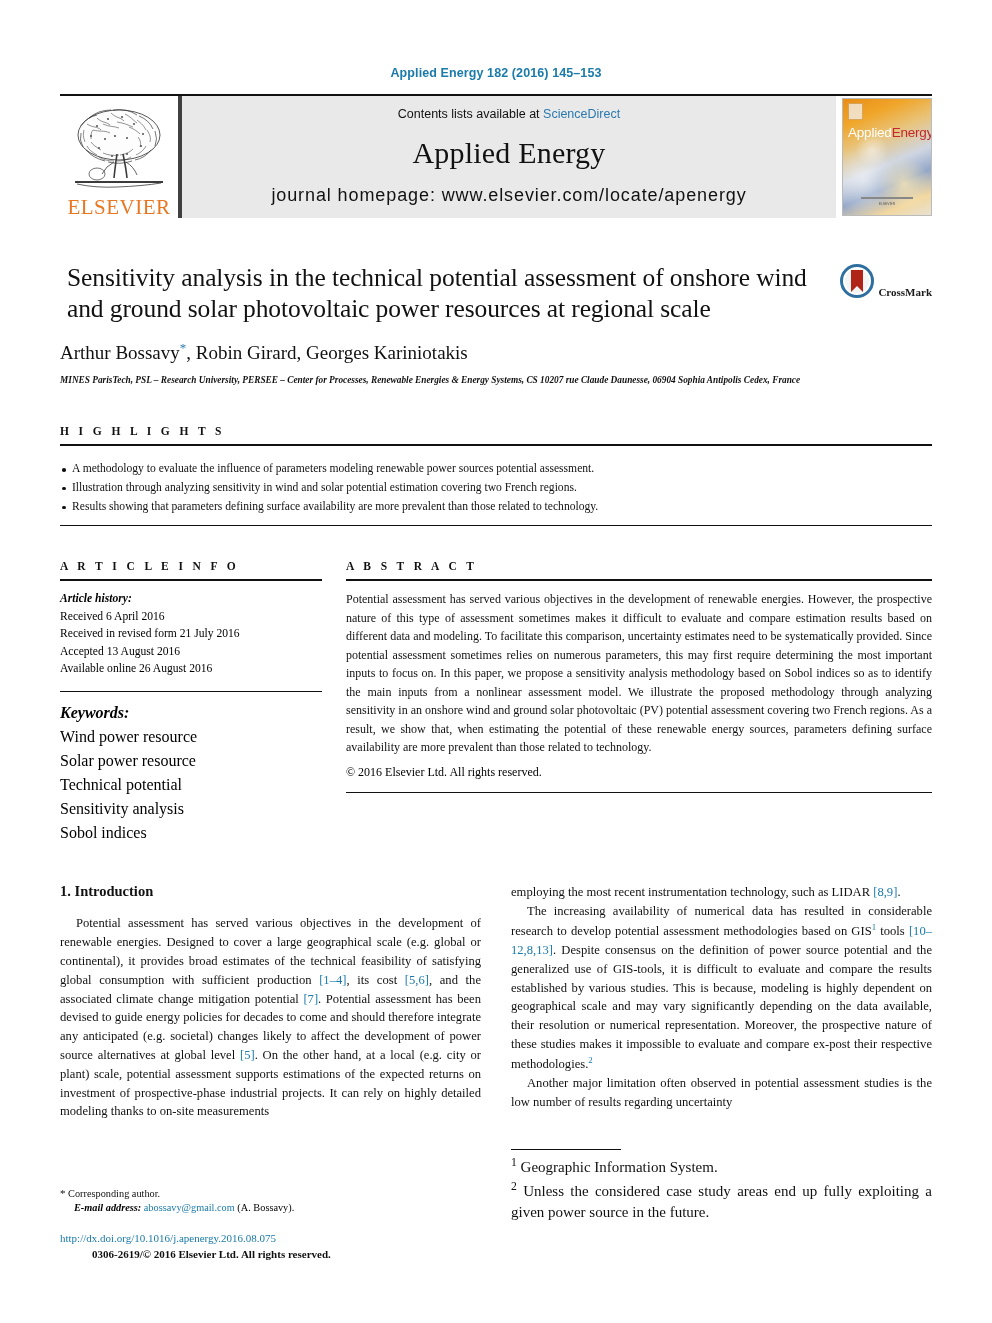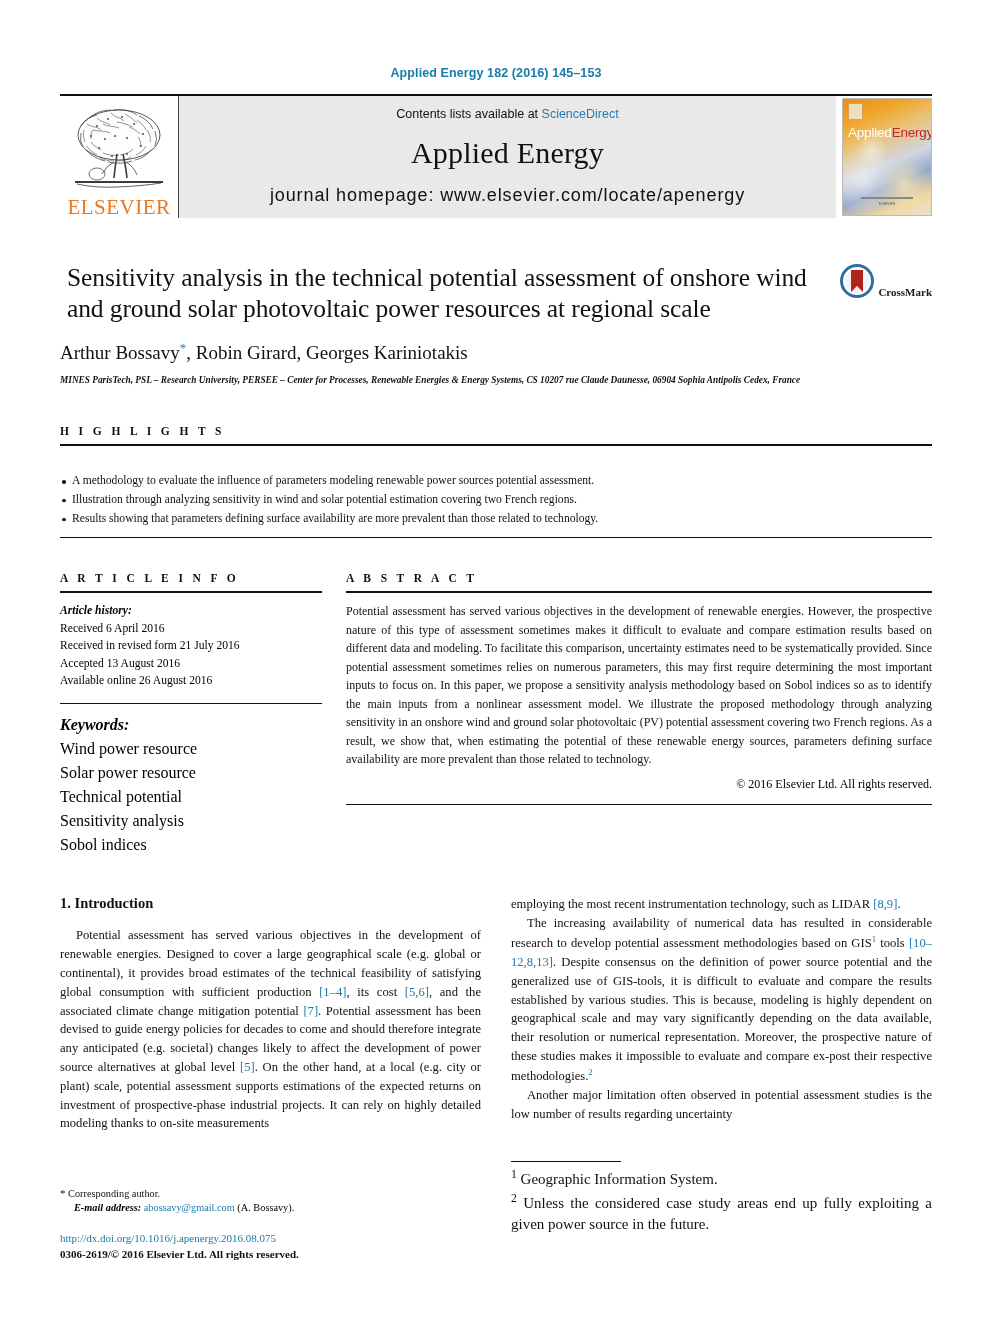--- a/index.html
+++ b/index.html
@@ -49,21 +49,21 @@
     font-family: "Liberation Serif", serif;
     color: #e87722;
     font-size: 21px;
     letter-spacing: .5px;
     line-height: 1;
     margin-top: 1px;
   }
   .banner {
     flex: 1 1 auto;
     background: #e9e9e9;
-    border-left: 1px solid #404040;
+    border-left: 4px solid #404040;
     display: flex;
     flex-direction: column;
     justify-content: space-between;
     align-items: center;
     padding: 11px 0 12px 0;
     position: relative;
   }
   .contents-line {
     font-family: "Liberation Sans", sans-serif;
     font-size: 12.5px;
@@ -168,21 +168,21 @@
   
   .section-head {
     font-family: "Liberation Serif", serif;
     font-weight: bold;
     font-size: 11.5px;
     letter-spacing: 3.4px;
     color: #111;
     margin: 0 0 7px 0;
   }
   .highlights { margin-top: 38px; }
-  .hl-list { margin: 0; padding: 26px 0 9px 0; list-style: none; }
+  .hl-list { margin: 0; padding: 14px 0 9px 0; list-style: none; }
   .hl-list li {
     font-size: 11.6px;
     line-height: 1.62;
     position: relative;
     padding-left: 12px;
     color: #111;
   }
   .hl-list li::before {
     content: "";
     position: absolute;
@@ -199,21 +199,21 @@
   .info-label { font-style: italic; font-weight: bold; }
   .info-sep { border:0; border-top:1px solid #111; margin: 14px 0 0 0; }
   .kw-block { padding-top: 9px; font-size: 16px; line-height: 1.50; }
   .abstract-body {
     padding-top: 9px;
     font-size: 12px;
     line-height: 1.54;
     text-align: justify;
     color: #111;
   }
-  .copyright-line { text-align: right; margin-top: 8px; font-size: 12px; }
+  .copyright-line { text-align: left; margin-top: 8px; font-size: 12px; }
   .abstract-bottom-rule { border:0; border-top:1px solid #111; margin-top: 12px; }
 
   
   .body-cols {
     display: flex;
     gap: 30px;
     margin-top: 38px;
     height: 340px;
   }
   .bcol { flex: 1 1 0; position: relative; }
@@ -257,21 +257,21 @@
     position: absolute;
     left: 60px; bottom: 60px; width: 425px;
   }
   .foot-corr { font-size: 10.3px; line-height:1.45; color:#111; }
   .foot-corr .star { font-size: 11px; }
   .foot-email { font-size: 10.3px; padding-left: 14px; }
   .foot-email em { font-style: italic; font-weight: bold; }
   .link-blue { color: #1a7aaa; }
   .doi-block { margin-top: 18px; font-size: 11px; line-height: 1.45; }
   .doi { color: #1a7aaa; }
-  .issn { color: #111; font-weight: bold; }
+  .issn { color: #111; font-weight: bold; margin-left: 32px; }
 </style>
 </head>
 <body>
 
 <div class="page">
 
   <div class="running-head">Applied Energy 182 (2016) 145–153</div>
 
   <div class="masthead">
 

